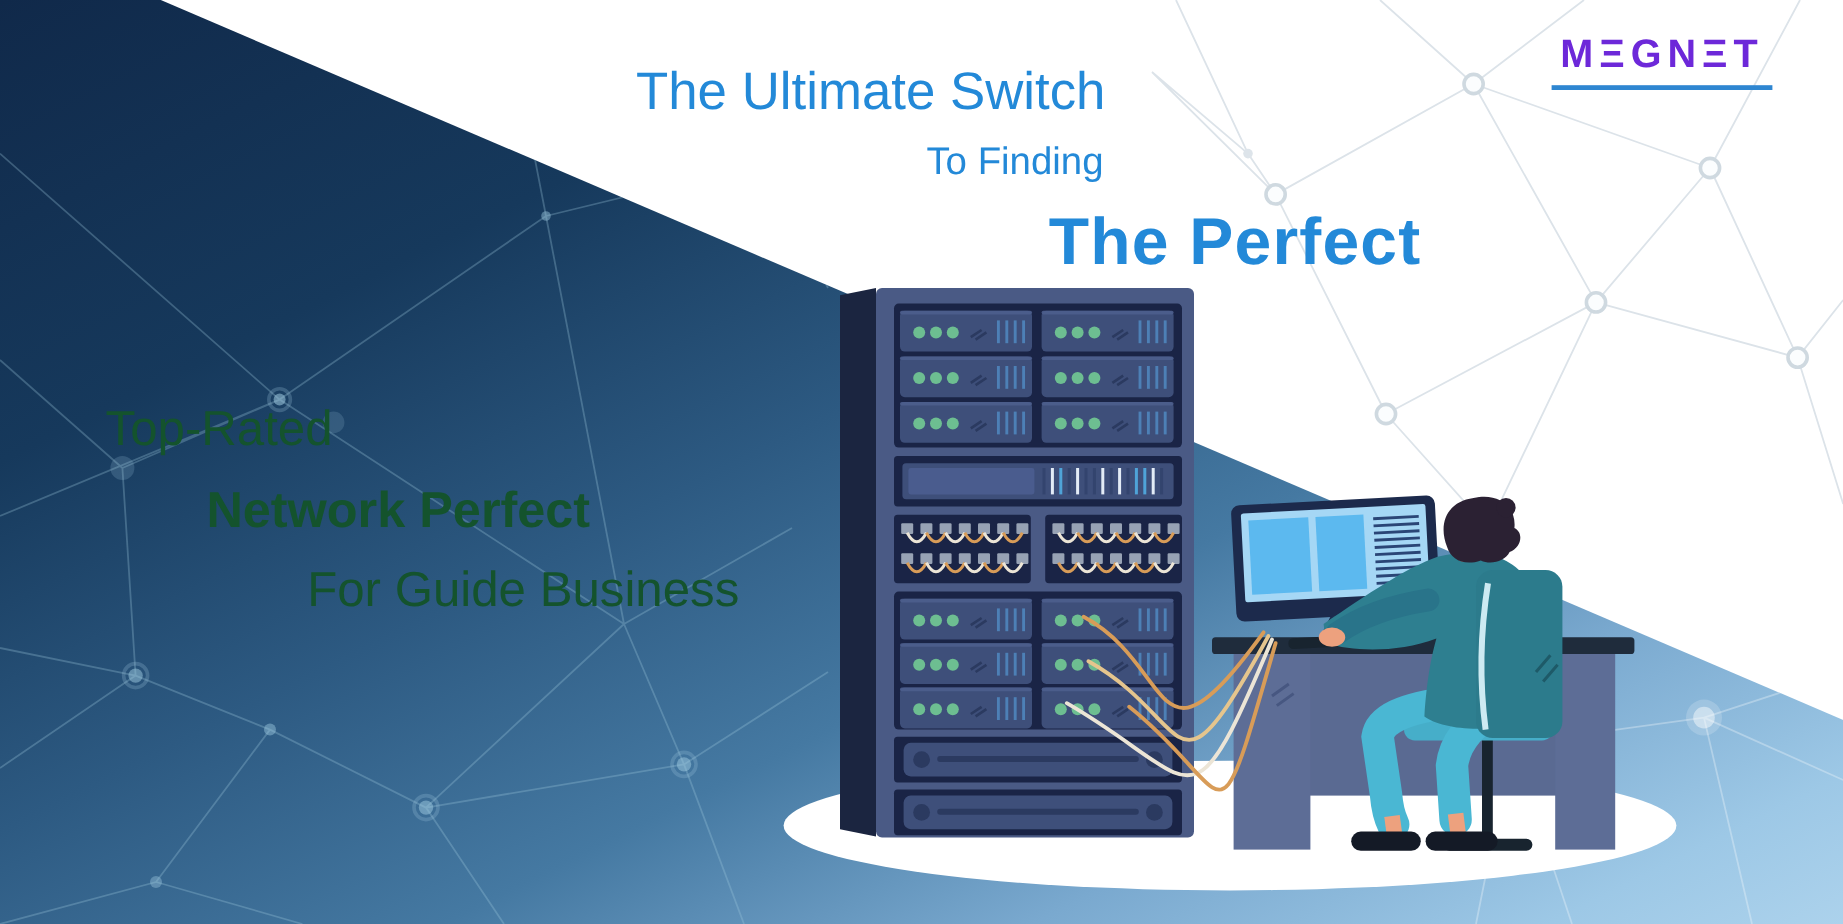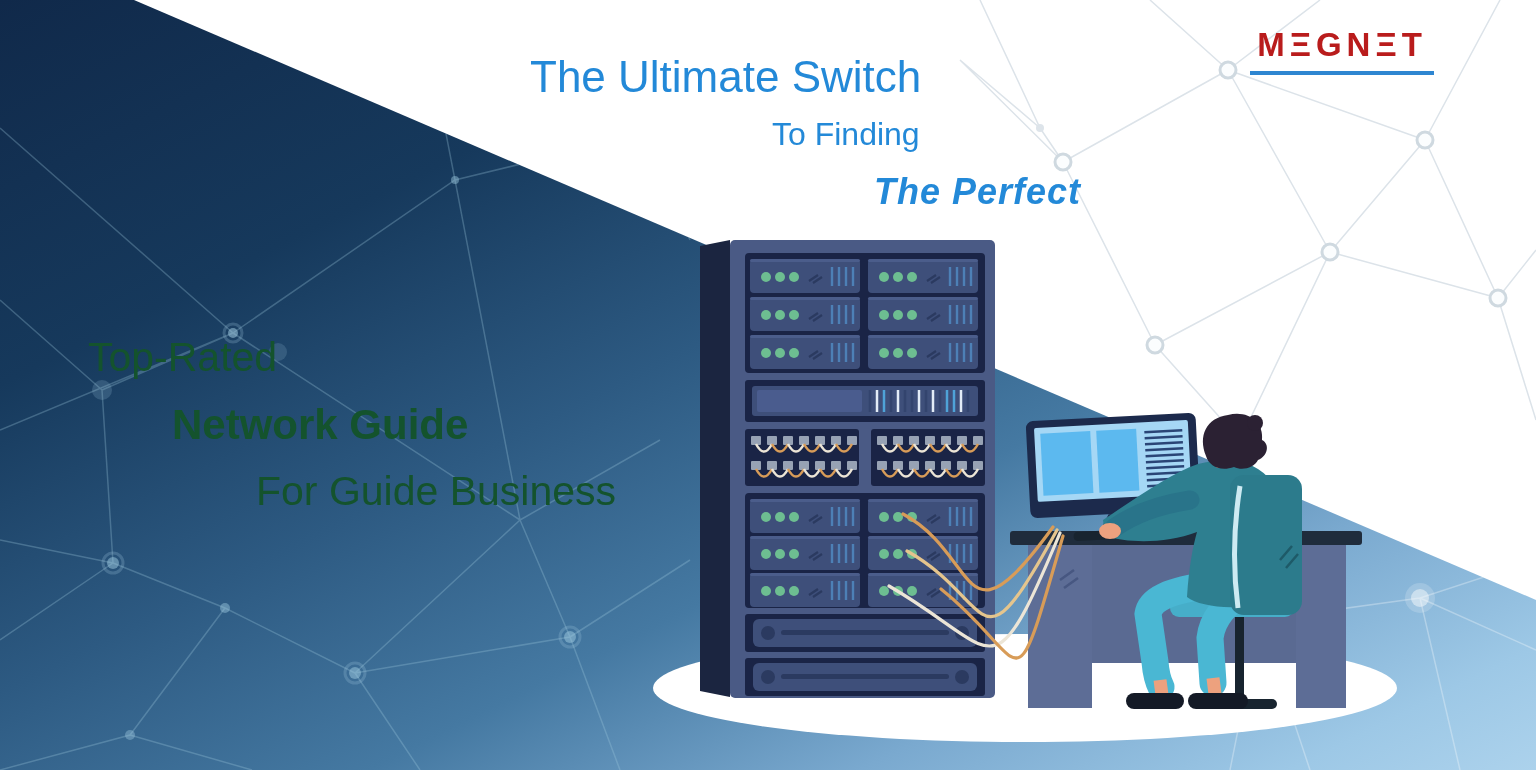--- a/index.html
+++ b/index.html
@@ -5,28 +5,28 @@
   html,body{margin:0;padding:0;background:#ffffff;}
   .banner{
     position:relative;width:1536px;height:770px;overflow:hidden;background:#ffffff;
     font-family:"Liberation Sans", sans-serif;
   }
   .bg-svg{position:absolute;left:0;top:0;width:1536px;height:770px;display:block;}
   .txt{position:absolute;white-space:nowrap;line-height:1;}
   .headline{color:#2389d8;}
   .hl1{left:530px;top:55px;font-size:44px;font-weight:500;}
   .hl2{left:772px;top:118px;font-size:32px;font-weight:500;}
-  .hl3{left:874px;top:174px;font-size:36px;font-weight:bold;letter-spacing:1px;font-style:italic;}
+  .hl3{left:874px;top:174px;font-size:55px;font-weight:bold;letter-spacing:1px;}
   .tagline{color:#14532d;}
   .tl1{left:88px;top:337px;font-size:41px;}
   .tl2{left:172px;top:404px;font-size:42px;font-weight:bold;}
   .tl3{left:256px;top:471px;font-size:41px;}
   .logo{
-    position:absolute;left:1250px;top:26px;width:184px;text-align:center;
-    color:#b91c1c;font-size:33px;font-weight:600;letter-spacing:5px;
+    position:absolute;left:1293px;top:26px;width:184px;text-align:center;
+    color:#6d28d9;font-size:33px;font-weight:600;letter-spacing:5px;
     padding-bottom:7px;border-bottom:4px solid #2e86d1;
   }
   .website{
     position:absolute;left:1299px;top:732px;font-size:21px;font-weight:bold;
     color:#ffffff;letter-spacing:0.5px;
   }
 </style>
 </head>
 <body>
 
@@ -256,19 +256,19 @@
       <path d="M1206,456 C1198,436 1206,418 1228,415 C1248,410 1264,422 1262,440 C1270,444 1268,456 1258,460 C1254,468 1242,471 1234,467 C1220,472 1209,466 1206,456 Z" fill="#2b2133"></path>
       <circle cx="1255" cy="423" r="8" fill="#2b2133"></circle>
     </g>
   </svg>
 
   <div class="txt headline hl1">The Ultimate Switch</div>
   <div class="txt headline hl2">To Finding</div>
   <div class="txt headline hl3">The Perfect</div>
 
   <div class="txt tagline tl1">Top-Rated</div>
-  <div class="txt tagline tl2">Network Guide</div>
+  <div class="txt tagline tl2">Network Perfect</div>
   <div class="txt tagline tl3">For Guide Business</div>
 
   <div class="logo">MΞGNΞT</div>
 
 
 </div>
 
 </body></html>

